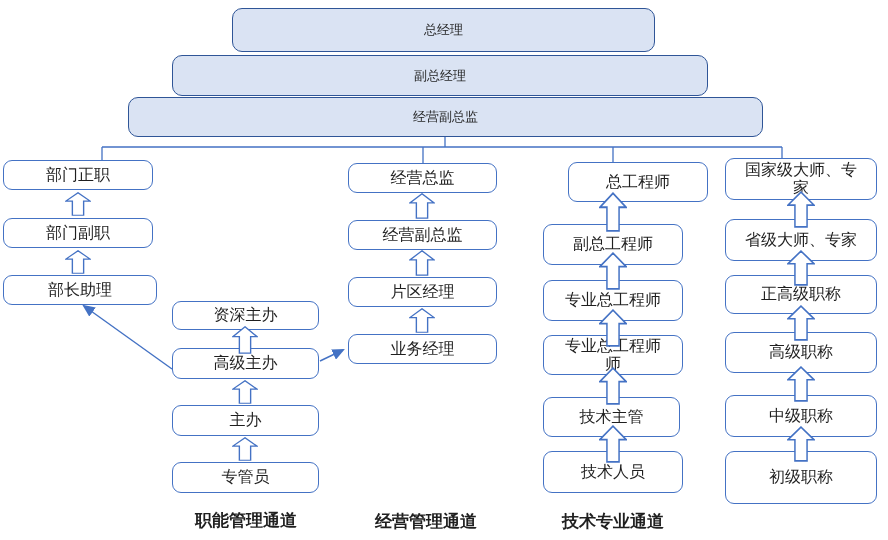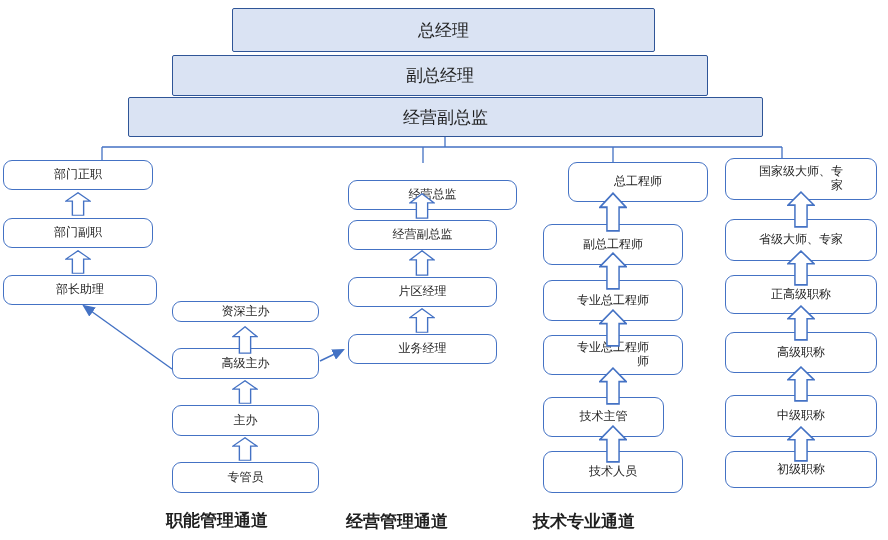--- a/index.html
+++ b/index.html
@@ -1,24 +1,24 @@
 <!DOCTYPE html>
 <html><head>
 <meta charset="utf-8">
 <style>
   html,body{margin:0;padding:0;background:#fff;}
   #canvas{position:relative;width:888px;height:540px;background:#fff;overflow:hidden;
           font-family:"Liberation Serif","DejaVu Serif",serif;color:#1f1f1f;}
   .node{position:absolute;box-sizing:border-box;border:1.4px solid #4472c4;border-radius:9px;
         background:#fff;display:flex;align-items:center;justify-content:center;
-        text-align:right;font-size:12px;line-height:1.15;white-space:pre-line;z-index:2;padding:1px 4px;}
-  .pyr{position:absolute;box-sizing:border-box;border:1.6px solid #2f5597;border-radius:2px;
+        text-align:center;font-size:16px;line-height:1.15;white-space:pre-line;z-index:2;padding:1px 4px;}
+  .pyr{position:absolute;box-sizing:border-box;border:1.6px solid #2f5597;border-radius:10px;
        background:#dae3f3;display:flex;align-items:center;justify-content:center;
-       font-size:17px;z-index:2;}
-  .chan-label{position:absolute;font-weight:bold;font-size:17px;text-align:left;z-index:2;}
+       font-size:13px;z-index:2;}
+  .chan-label{position:absolute;font-weight:bold;font-size:17px;text-align:center;z-index:2;}
   .blk{position:absolute;z-index:3;}
   svg{display:block;}
   #wires{position:absolute;left:0;top:0;z-index:1;}
 </style>
 </head>
 <body>
 
 <div id="canvas">
 
   <svg id="wires" width="888" height="540">
@@ -42,45 +42,45 @@
       <span>副总经理</span>
     </div>
   <div class="pyr" style="left:128px;top:97px;width:635px;height:40px">
       <span>经营副总监</span>
     </div>
 
   <div class="node" style="left:3px;top:160px;width:150px;height:30px"><span>部门正职</span></div>
   <div class="node" style="left:3px;top:218px;width:150px;height:30px"><span>部门副职</span></div>
   <div class="node" style="left:3px;top:275px;width:154px;height:30px"><span>部长助理</span></div>
 
-  <div class="node" style="left:172px;top:301px;width:147px;height:21px"><span>资深主办</span></div>
+  <div class="node" style="left:172px;top:301px;width:147px;height:29px"><span>资深主办</span></div>
   <div class="node" style="left:172px;top:348px;width:147px;height:31px"><span>高级主办</span></div>
   <div class="node" style="left:172px;top:405px;width:147px;height:31px"><span>主办</span></div>
   <div class="node" style="left:172px;top:462px;width:147px;height:31px"><span>专管员</span></div>
 
-  <div class="node" style="left:348px;top:180px;width:169px;height:30px"><span>经营总监</span></div>
+  <div class="node" style="left:348px;top:163px;width:149px;height:30px"><span>经营总监</span></div>
   <div class="node" style="left:348px;top:220px;width:149px;height:30px"><span>经营副总监</span></div>
   <div class="node" style="left:348px;top:277px;width:149px;height:30px"><span>片区经理</span></div>
   <div class="node" style="left:348px;top:334px;width:149px;height:30px"><span>业务经理</span></div>
 
   <div class="node" style="left:568px;top:162px;width:140px;height:40px"><span>总工程师</span></div>
   <div class="node" style="left:543px;top:224px;width:140px;height:41px"><span>副总工程师</span></div>
   <div class="node" style="left:543px;top:280px;width:140px;height:41px"><span>专业总工程师</span></div>
   <div class="node" style="left:543px;top:335px;width:140px;height:40px"><span>专业总工程师
 师</span></div>
-  <div class="node" style="left:543px;top:397px;width:121px;height:40px"><span>技术主管</span></div>
+  <div class="node" style="left:543px;top:397px;width:137px;height:40px"><span>技术主管</span></div>
   <div class="node" style="left:543px;top:451px;width:140px;height:42px"><span>技术人员</span></div>
 
   <div class="node" style="left:725px;top:158px;width:152px;height:42px"><span>国家级大师、专
 家</span></div>
   <div class="node" style="left:725px;top:219px;width:152px;height:42px"><span>省级大师、专家</span></div>
   <div class="node" style="left:725px;top:275px;width:152px;height:39px"><span>正高级职称</span></div>
   <div class="node" style="left:725px;top:332px;width:152px;height:41px"><span>高级职称</span></div>
   <div class="node" style="left:725px;top:395px;width:152px;height:42px"><span>中级职称</span></div>
-  <div class="node" style="left:725px;top:451px;width:152px;height:37px"><span>初级职称</span></div>
+  <div class="node" style="left:725px;top:451px;width:152px;height:53px"><span>初级职称</span></div>
 
   <svg class="blk" style="left:65px;top:192px" width="26" height="24">
       <use href="#blkarrow" width="26" height="24"></use>
     </svg>
   <svg class="blk" style="left:65px;top:250px" width="26" height="24">
       <use href="#blkarrow" width="26" height="24"></use>
     </svg>
 
   <svg class="blk" style="left:232px;top:326px" width="26" height="28">
       <use href="#blkarrow" width="26" height="28"></use>

